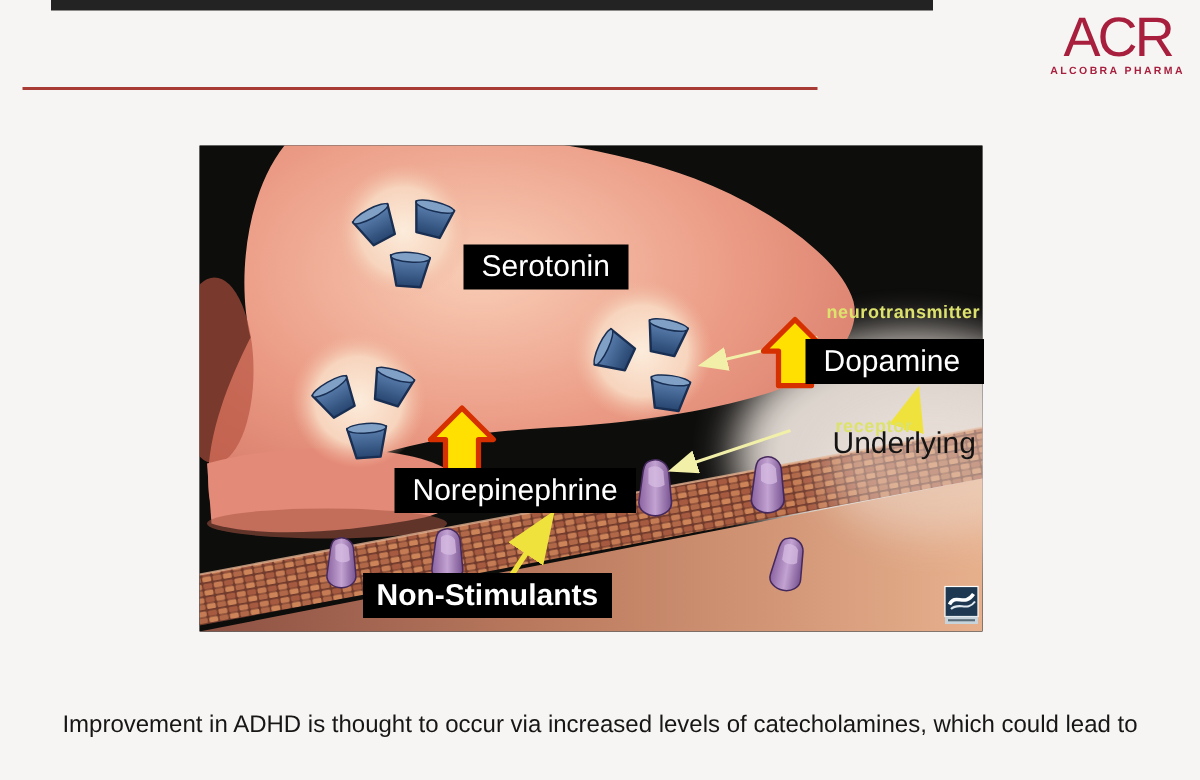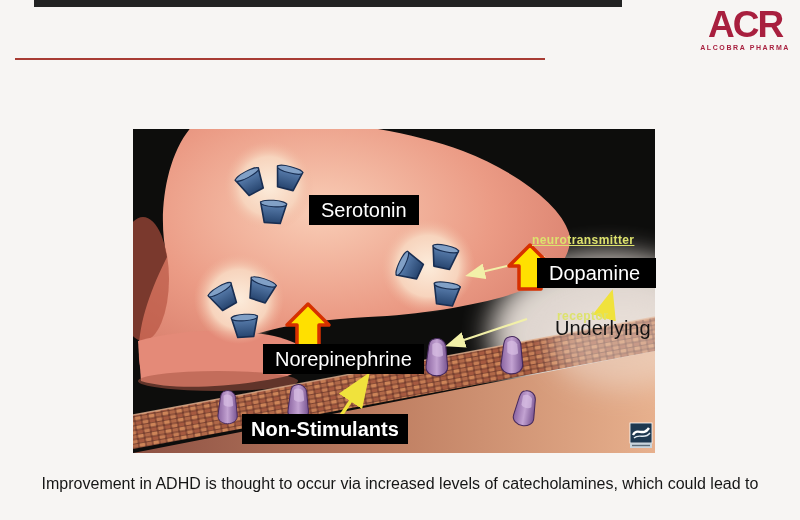--- a/index.html
+++ b/index.html
@@ -8,39 +8,39 @@
     background:#f7f5f3; overflow:hidden;
     font-family:"Liberation Sans", sans-serif;
   }
   .top-bar { position:absolute; left:34px; top:0; width:588px; height:7px; background:#232323; }
   .page-title {
     position:absolute; left:15px; top:22px; font-size:28px; font-weight:600;
     color:#242424; letter-spacing:.2px; white-space:nowrap;
   }
   .title-underline { position:absolute; left:15px; top:58px; width:530px; height:2px; background:#a83c34; }
   .logo { position:absolute; right:10px; top:6px; text-align:center; color:#a81f3e; line-height:1; }
-  .logo-acronym { font-size:37px; font-weight:700; letter-spacing:-2px; }
+  .logo-acronym { font-size:37px; font-weight:400; letter-spacing:-2px; }
   .logo-sub { font-size:7px; font-weight:600; letter-spacing:1.6px; margin-top:1px; }
 
-  .figure { position:absolute; left:133px; top:97px; width:522px; height:324px; background:#0d0d0c;margin-top:32px; }
+  .figure { position:absolute; left:133px; top:97px; width:522px; height:324px; background:#0d0d0c; }
   .figure svg { position:absolute; left:0; top:0; }
 
   .lbl {
     position:absolute; background:#000; color:#fff; font-size:20px;
     padding:3px 12px; white-space:nowrap; line-height:1.2;
   }
   .lbl-serotonin       { left:176px; top:66px;  }
   .lbl-dopamine        { left:404px; top:129px; padding-right:16px; }
   .lbl-norepinephrine  { left:130px; top:215px; }
   .lbl-nonstimulants   { left:109px; top:285px; font-weight:700; padding:3px 9px; }
   .ann {
     position:absolute; color:#dde26d; font-weight:700; font-size:12px;
     white-space:nowrap; letter-spacing:.4px;
   }
-  .ann-neurotransmitter { left:399px; top:104px;text-decoration:underline; }
+  .ann-neurotransmitter { left:418px; top:104px; }
   .ann-receptor         { left:391px; top:180px;padding-left:33px; }
   .lbl-stimulants {
     position:absolute; left:422px; top:188px; color:#141414; font-size:20px; white-space:nowrap;
   }
 
   .body-text { position:absolute; left:20px; width:760px; text-align:center; font-size:16px; color:#161616; }
   .body-line1 { top:438px; }
   .body-line2 { top:475px; line-height:1.17; }
   .u { text-decoration:underline; }
 </style>

